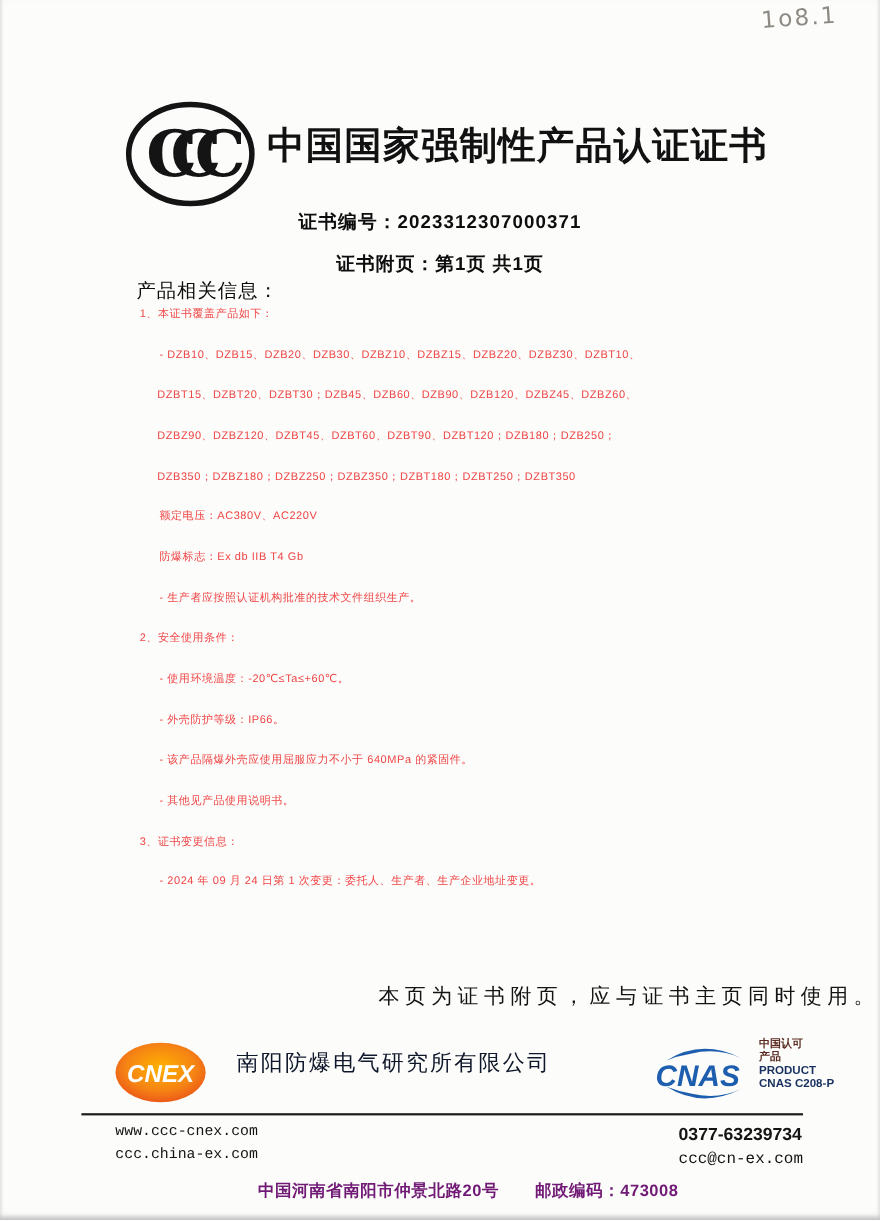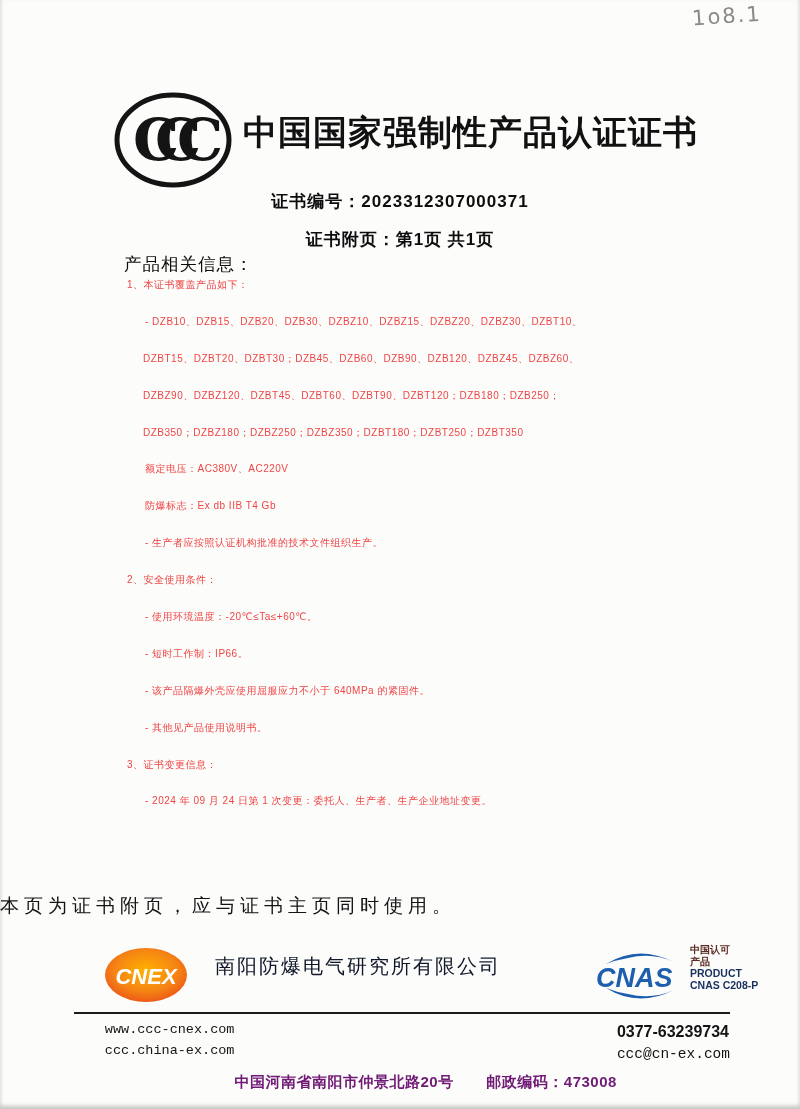--- a/index.html
+++ b/index.html
@@ -74,21 +74,21 @@
     white-space: nowrap;
   }
   .bline.sec  { padding-left: 127px; }
   .bline.ind  { padding-left: 145px; }
   .bline.cont { padding-left: 143px; }
   .center-note {
     position: absolute;
     top: 893px;
     left: 0;
     width: 100%;
-    text-align: left;
+    text-align: right;
     font-size: 19px;
     letter-spacing: 5px;
     color: #141414;
   }
   .footer-band {
     position: absolute;
     top: 940px;
     left: 0;
     width: 100%;
     height: 70px;
@@ -181,21 +181,21 @@
     <div class="bline sec">1、本证书覆盖产品如下：</div>
     <div class="bline ind">- DZB10、DZB15、DZB20、DZB30、DZBZ10、DZBZ15、DZBZ20、DZBZ30、DZBT10、</div>
     <div class="bline cont">DZBT15、DZBT20、DZBT30；DZB45、DZB60、DZB90、DZB120、DZBZ45、DZBZ60、</div>
     <div class="bline cont">DZBZ90、DZBZ120、DZBT45、DZBT60、DZBT90、DZBT120；DZB180；DZB250；</div>
     <div class="bline cont">DZB350；DZBZ180；DZBZ250；DZBZ350；DZBT180；DZBT250；DZBT350</div>
     <div class="bline ind">额定电压：AC380V、AC220V</div>
     <div class="bline ind">防爆标志：Ex db IIB T4 Gb</div>
     <div class="bline ind">- 生产者应按照认证机构批准的技术文件组织生产。</div>
     <div class="bline sec">2、安全使用条件：</div>
     <div class="bline ind">- 使用环境温度：-20℃≤Ta≤+60℃。</div>
-    <div class="bline ind">- 短时工作制：IP66。</div>
+    <div class="bline ind">- 外壳防护等级：IP66。</div>
     <div class="bline ind">- 该产品隔爆外壳应使用屈服应力不小于 640MPa 的紧固件。</div>
     <div class="bline ind">- 其他见产品使用说明书。</div>
     <div class="bline sec">3、证书变更信息：</div>
     <div class="bline ind">- 2024 年 09 月 24 日第 1 次变更：委托人、生产者、生产企业地址变更。</div>
   </div>
 
   <div class="center-note">本页为证书附页，应与证书主页同时使用。</div>
 
   <div class="footer-band">
     <div class="cnex-logo">

